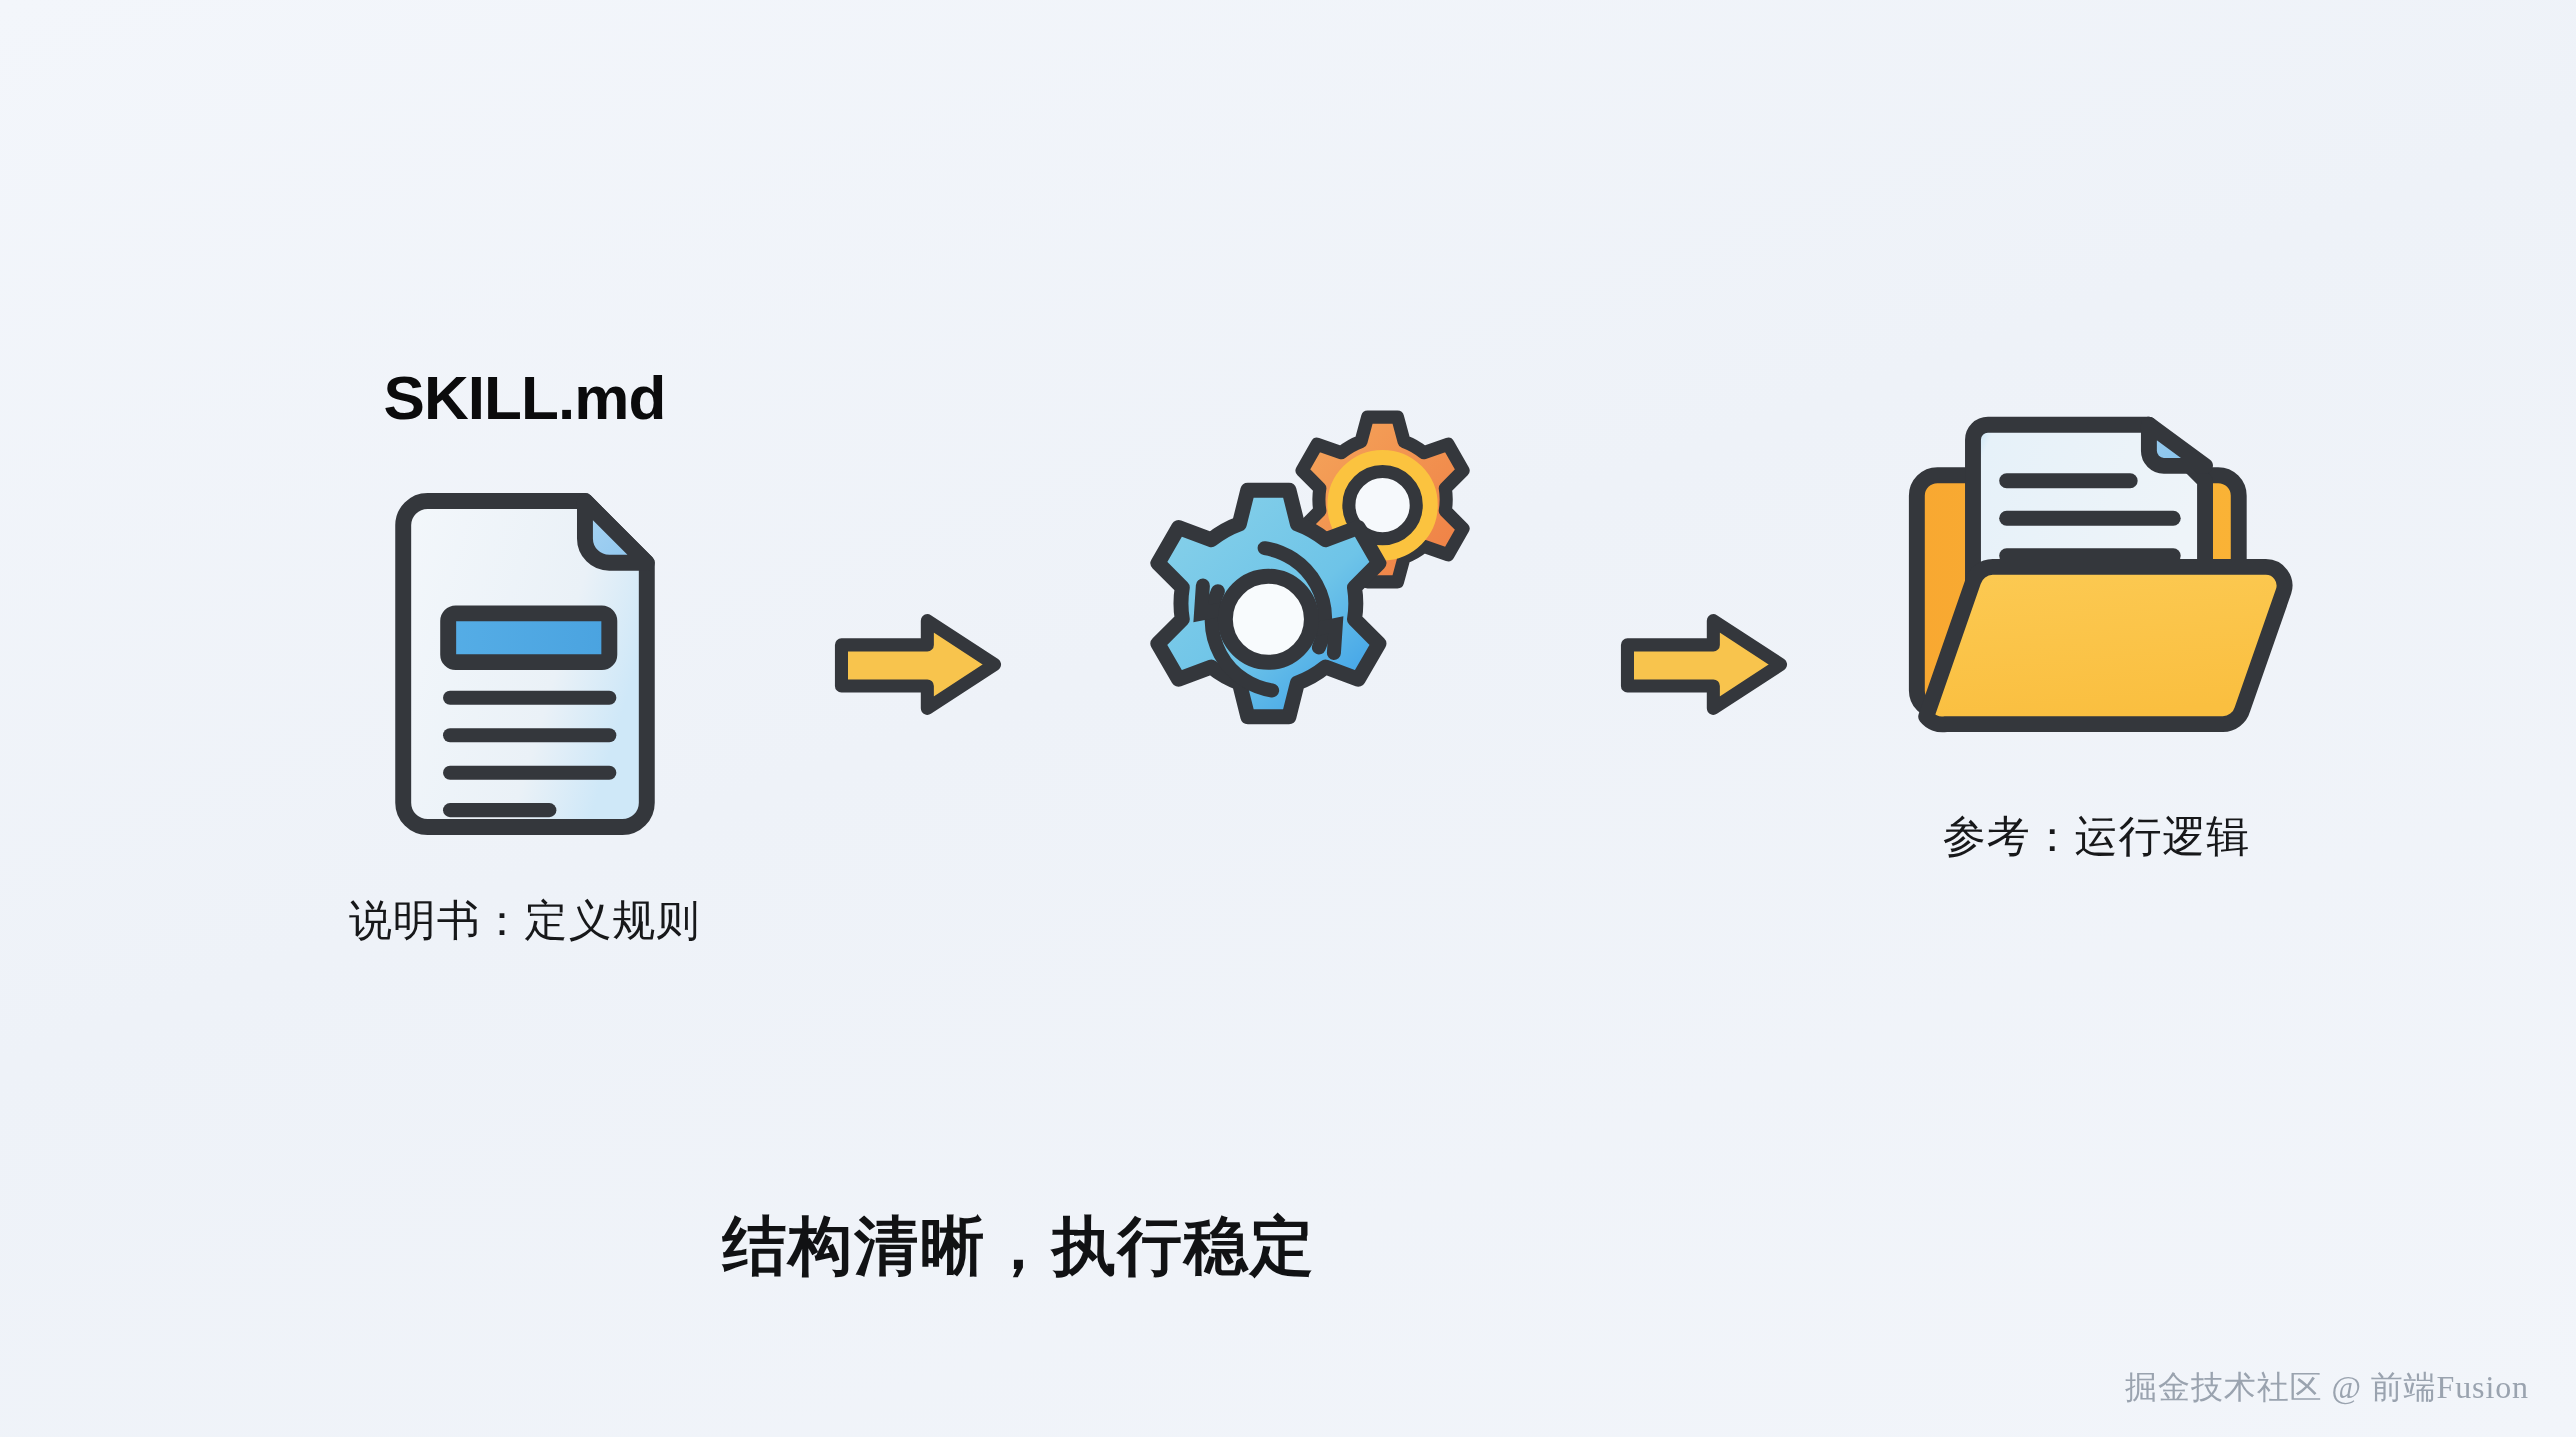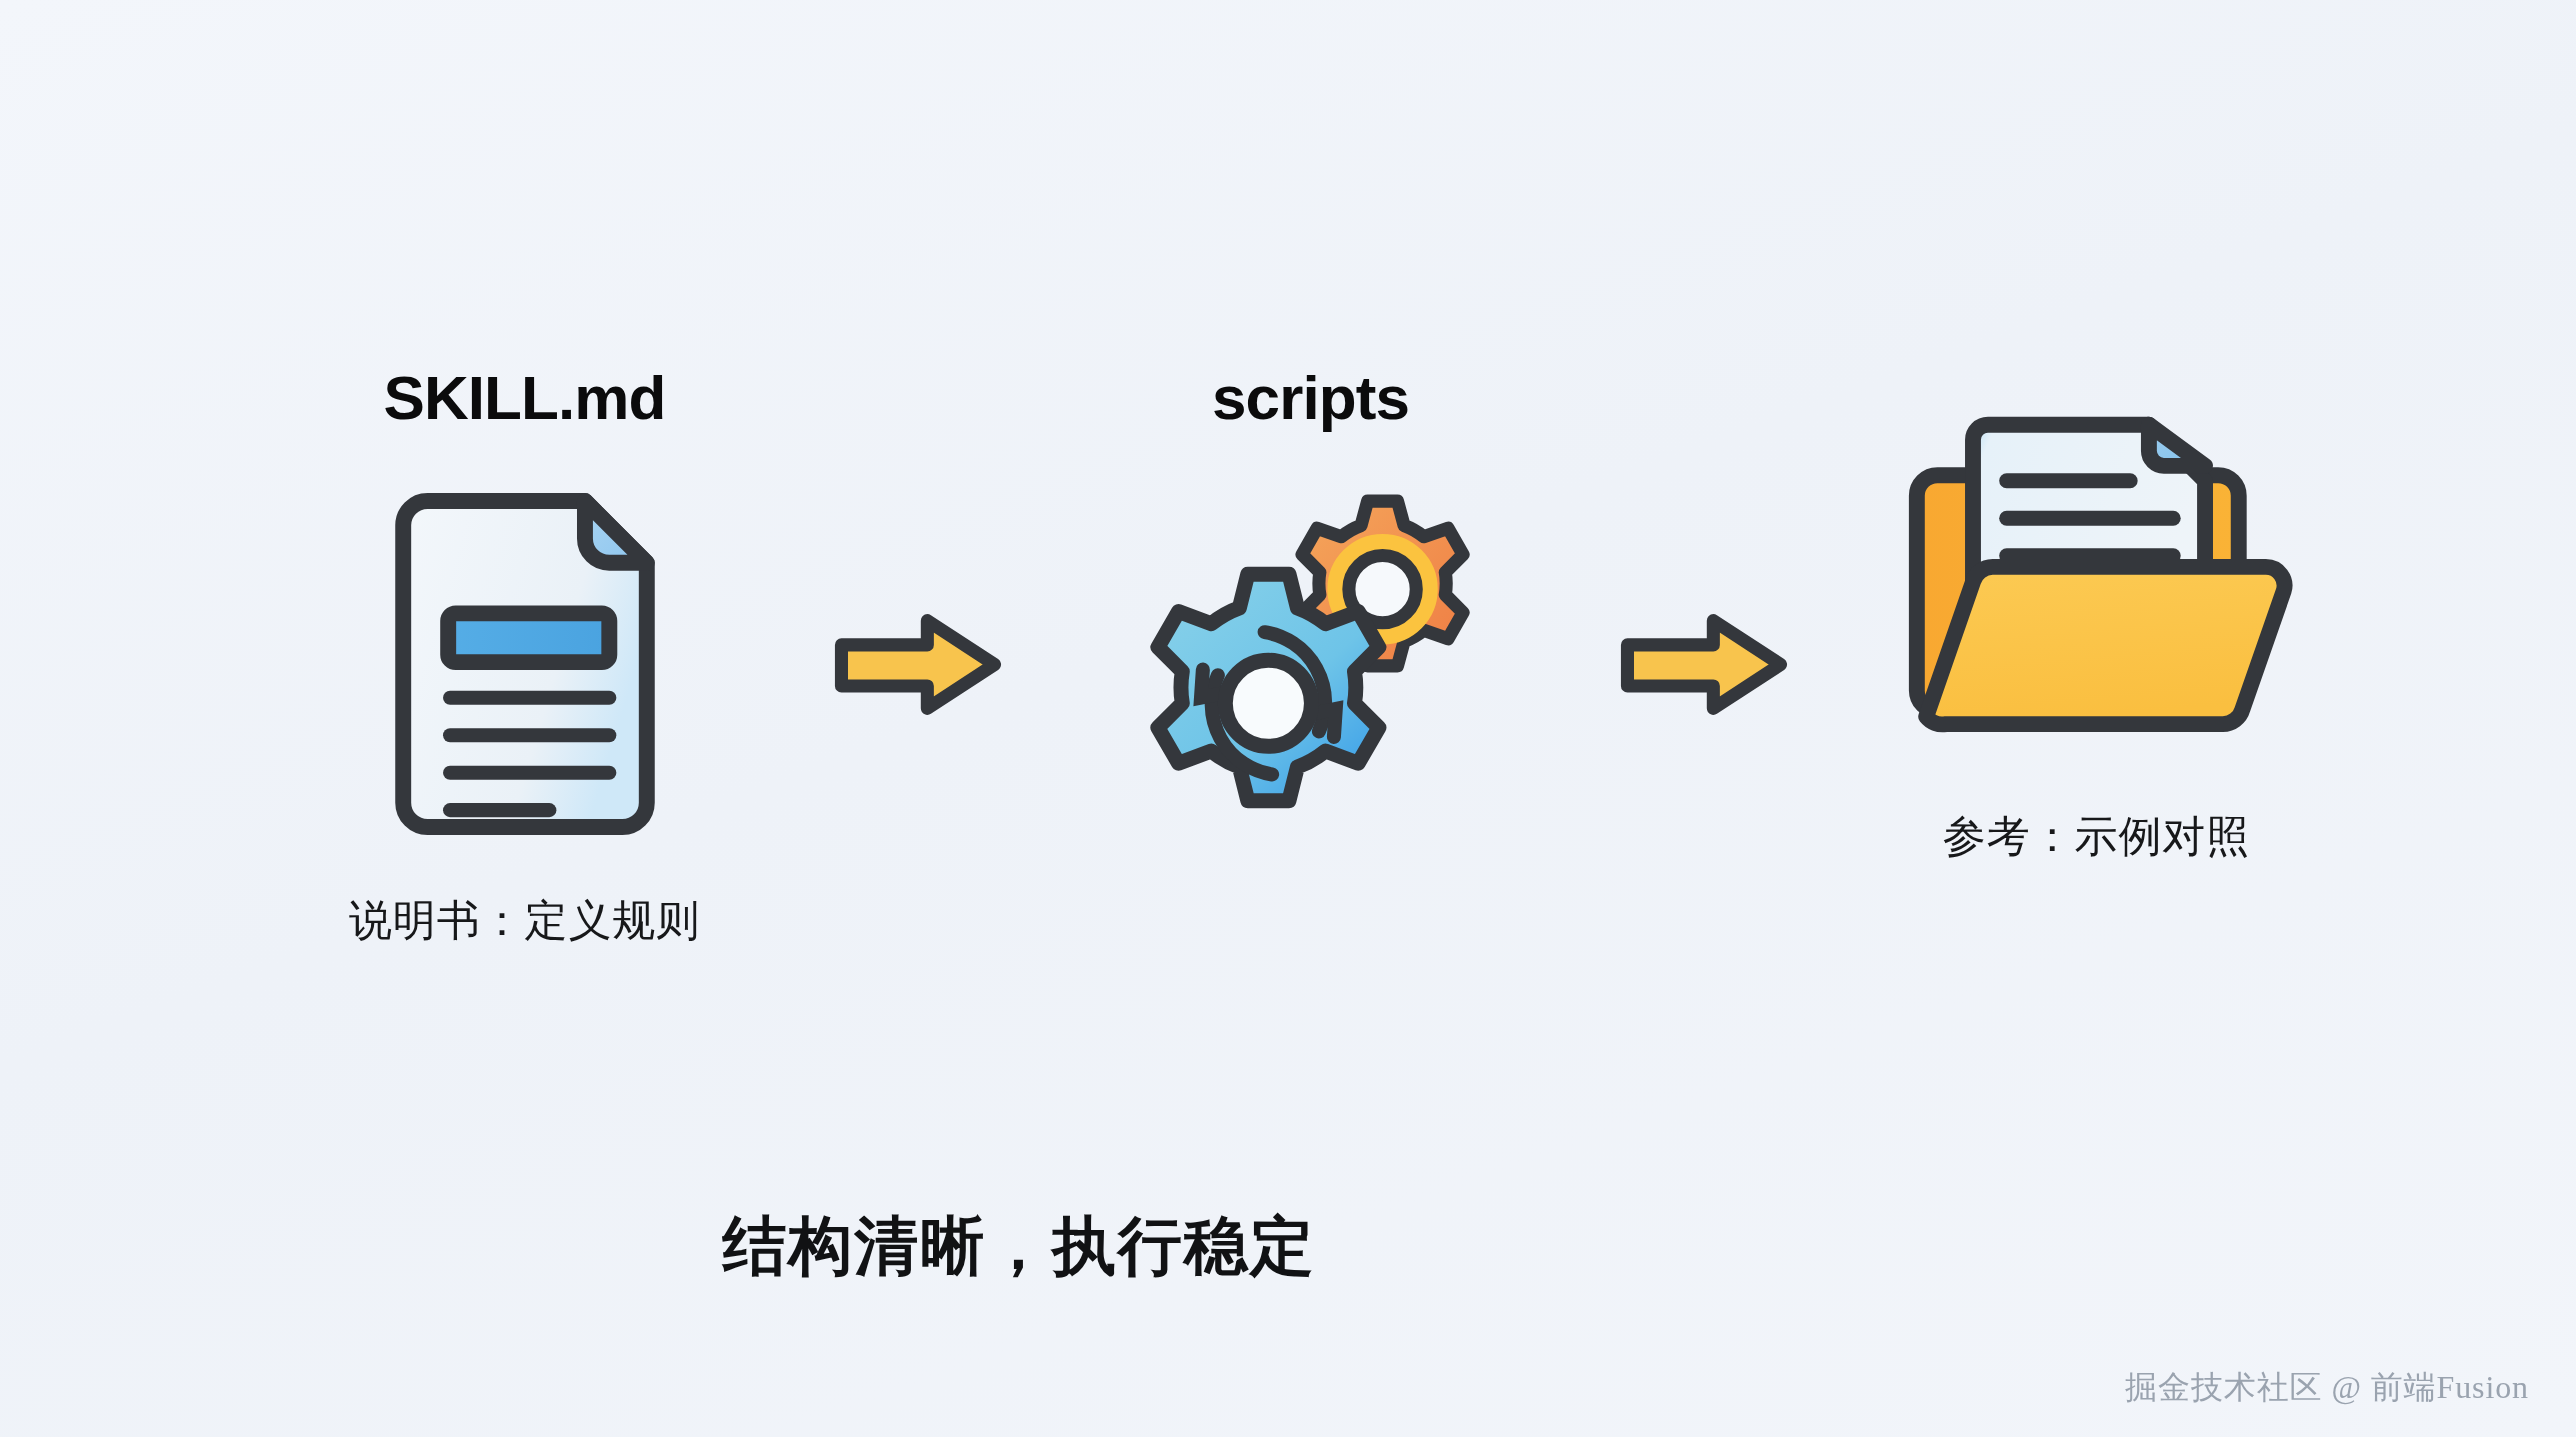--- a/index.html
+++ b/index.html
@@ -159,21 +159,20 @@
       <div class="col-caption">说明书：定义规则</div>
     </div>
 
     <div class="arrow-slot">
       <svg width="168" height="103" viewBox="0 0 180 110">
         <path d="M8 34 h92 V8 l72 47 -72 47 V78 H8 z" fill="#f8c44d" stroke="#34373c" stroke-width="14" stroke-linejoin="round"></path>
       </svg>
     </div>
 
     <div class="column">
-      <div class="col-title">scripts</div>
 
       <div class="icon-box">
         <svg width="365" height="356" viewBox="0 0 390 380">
           <defs>
             <linearGradient id="gearBlue" x1="0.15" y1="0.1" x2="0.9" y2="0.95">
               <stop offset="0%" stop-color="#84cfe9"></stop>
               <stop offset="55%" stop-color="#6ec4e8"></stop>
               <stop offset="100%" stop-color="#3da0e8"></stop>
             </linearGradient>
             <linearGradient id="gearOrange" x1="0.1" y1="0.1" x2="0.95" y2="0.95">
@@ -241,21 +240,21 @@
           <g stroke="#34373c" stroke-width="16" stroke-linecap="round">
             <line x1="114" y1="84" x2="246" y2="84"></line>
             <line x1="114" y1="124" x2="292" y2="124"></line>
             <line x1="114" y1="164" x2="292" y2="164"></line>
           </g>
 
           <path d="M28 336 l50 -144 a22 22 0 0 1 21 -16 h292 a20 20 0 0 1 19 26 l-44 126 a22 22 0 0 1 -21 16 h-296 a22 22 0 0 1 -21 -8 z" fill="url(#folderFront)" stroke="#34373c" stroke-width="17" stroke-linejoin="round"></path>
         </svg>
       </div>
 
-      <div class="col-caption">参考：示例对照</div>
+      <div class="col-caption">参考：运行逻辑</div>
     </div>
 
   </div>
 
   <div class="tagline">结构清晰，执行稳定</div>
 
   <div class="watermark">掘金技术社区 @ 前端Fusion</div>
 
 </div>
 

